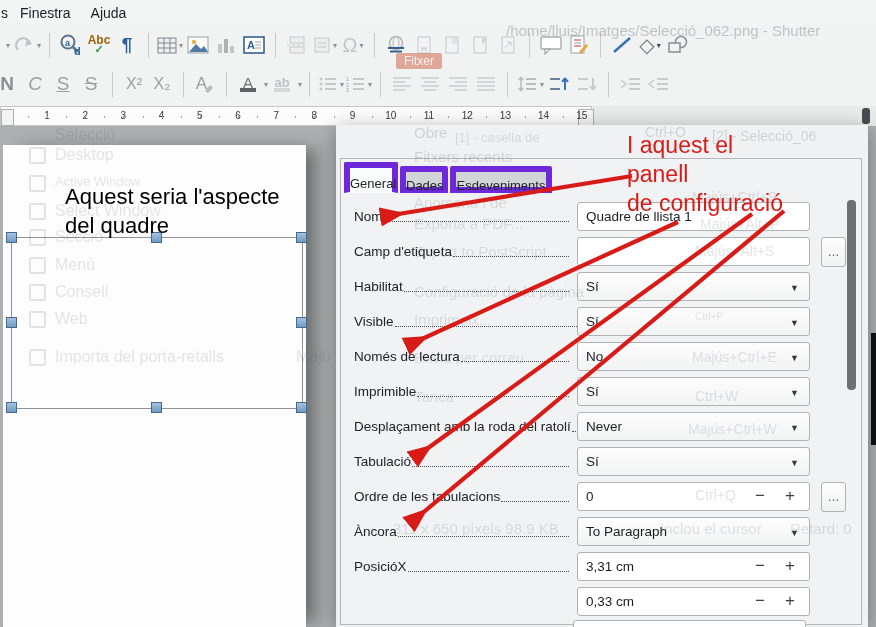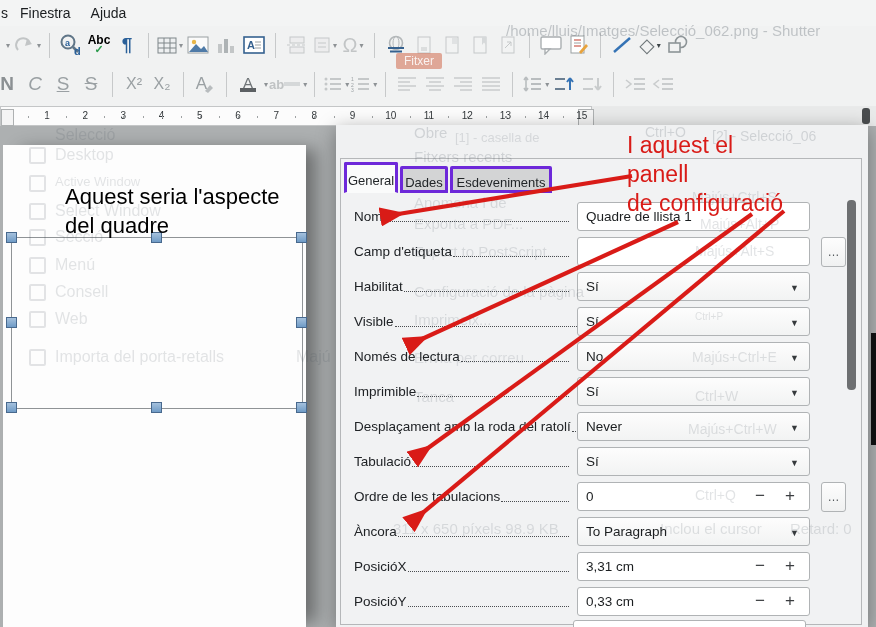--- a/index.html
+++ b/index.html
@@ -40,21 +40,21 @@
           box-shadow:0 4px 18px rgba(0,0,0,.35);overflow:hidden;font-size:13.5px;}
   .dlg-titlebar{position:absolute;left:0;top:0;width:100%;height:33px;}
   .dlg-icon{position:absolute;left:9px;top:8px;width:16px;height:16px;border-radius:3px;
             background:#2f3b46;}
   .dlg-icon::after{content:"";position:absolute;right:2px;top:2px;border-style:solid;
             border-width:0 6px 6px 0;border-color:transparent #cfd4d8 transparent transparent;}
   .dlg-title{position:absolute;left:0;right:0;top:8px;text-align:center;color:#9b9ea1;font-size:14px;}
   .win-btn{position:absolute;top:9px;width:18px;height:16px;display:flex;align-items:center;justify-content:center;}
   .dlg-frame{position:absolute;left:4px;top:33px;width:522px;height:467px;border:1px solid #b5b7b9;
              background:#f1f2f3;box-sizing:border-box;}
-  .tab{position:absolute;box-sizing:border-box;border:3px solid #6d28d9;text-align:center;
+  .tab{position:absolute;box-sizing:border-box;border:6px solid #6d28d9;text-align:center;
        font-size:13px;color:#222629;border-radius:2px 2px 0 0;}
   .tab-active{background:#fafbfb;border-bottom:1px solid #fafbfb;z-index:3;}
   .tab-idle{background:#d3d4d5;z-index:2;}
   .frow{position:absolute;left:4px;width:524px;height:29px;}
   .labelbox{position:absolute;left:14px;right:293px;top:0;bottom:0;display:flex;align-items:center;}
   .flabel{white-space:nowrap;color:#202326;}
   .fleader{flex:1;border-bottom:1px dotted #4a4d50;margin:9px 2px 0 1px;min-width:4px;}
   .widget{position:absolute;left:237px;top:0;width:233px;height:29px;box-sizing:border-box;
           border:1px solid #b0b3b5;border-radius:3px;display:flex;align-items:center;}
   .w-text{background:#fff;}
@@ -107,21 +107,21 @@
     <span class="sep"></span>
     <span class="tbtn">
       <svg width="26" height="24" viewBox="0 0 26 24">
           <circle cx="10" cy="9" r="6.5" fill="none" stroke="#5f7587" stroke-width="2"></circle>
           <line x1="15" y1="14" x2="20" y2="19" stroke="#5f7587" stroke-width="2.6"></line>
           <text x="7" y="12.5" font-size="9" fill="#2a6099" font-weight="bold">a</text>
           <text x="16" y="22" font-size="11" fill="#2a6099" font-weight="bold">d</text>
         </svg>
     </span>
     <span class="tbtn" style="flex-direction:column;line-height:9px;">
-      <span style="font-size:12px;font-weight:bold;color:#000000">Abc</span>
+      <span style="font-size:12px;font-weight:bold;color:#a16207">Abc</span>
       <span style="font-size:11px;color:#2e9b4e;font-weight:bold">✓</span>
     </span>
     <span class="tbtn">
         <span class="glyph-blue">¶</span>
       </span>
     <span class="sep"></span>
     <span class="tbtn">
       <svg width="20" height="17" viewBox="0 0 20 17">
           <rect x="1" y="1" width="18" height="15" fill="#eef0f1" stroke="#7e8689"></rect>
           <line x1="1" y1="6" x2="19" y2="6" stroke="#7e8689"></line>
@@ -268,21 +268,21 @@
       <svg width="10" height="12" viewBox="0 0 10 12" style="margin-left:-3px;margin-top:6px">
           <path d="M1,10 L6,4 L9,7 L4,12 z" fill="#b8bcbe"></path>
         </svg>
     </span>
     <span class="sep"></span>
     <span class="tbtn" style="flex-direction:column;line-height:11px">
       <span style="font-size:15px;color:#707578">A</span>
       <span style="display:block;width:16px;height:4px;background:#5c6063"></span>
     </span>
     <span class="dd-caret">▾</span>
-    <span class="tbtn" style="flex-direction:row;line-height:11px">
+    <span class="tbtn" style="flex-direction:column;line-height:11px">
       <span style="font-size:13px;color:#c0c3c4;font-weight:bold">ab</span>
       <span style="display:block;width:16px;height:4px;background:#d5d8d9"></span>
     </span>
     <span class="dd-caret">▾</span>
     <span class="sep"></span>
     <span class="tbtn">
       <svg width="20" height="16" viewBox="0 0 20 16">
           <circle cx="3" cy="3" r="1.5" fill="#c5c8c9"></circle>
           <circle cx="3" cy="8" r="1.5" fill="#c5c8c9"></circle>
           <circle cx="3" cy="13" r="1.5" fill="#c5c8c9"></circle>
@@ -554,24 +554,20 @@
             <span class="flabel">PosicióX</span>
             <span class="fleader"></span>
           </div>
           <div class="widget w-spin">
             <span class="wval">3,31 cm</span>
             <span class="wminus">−</span>
             <span class="wplus">+</span>
           </div>
         </div>
         <div class="frow" style="top: 462px;">
-          <div class="labelbox">
-            <span class="flabel">PosicióY</span>
-            <span class="fleader"></span>
-          </div>
           <div class="widget w-spin">
             <span class="wval">0,33 cm</span>
             <span class="wminus">−</span>
             <span class="wplus">+</span>
           </div>
         </div>
       </div>
     <div class="partial-input"></div>
     <div class="dlg-scroll"></div>
   </div>

